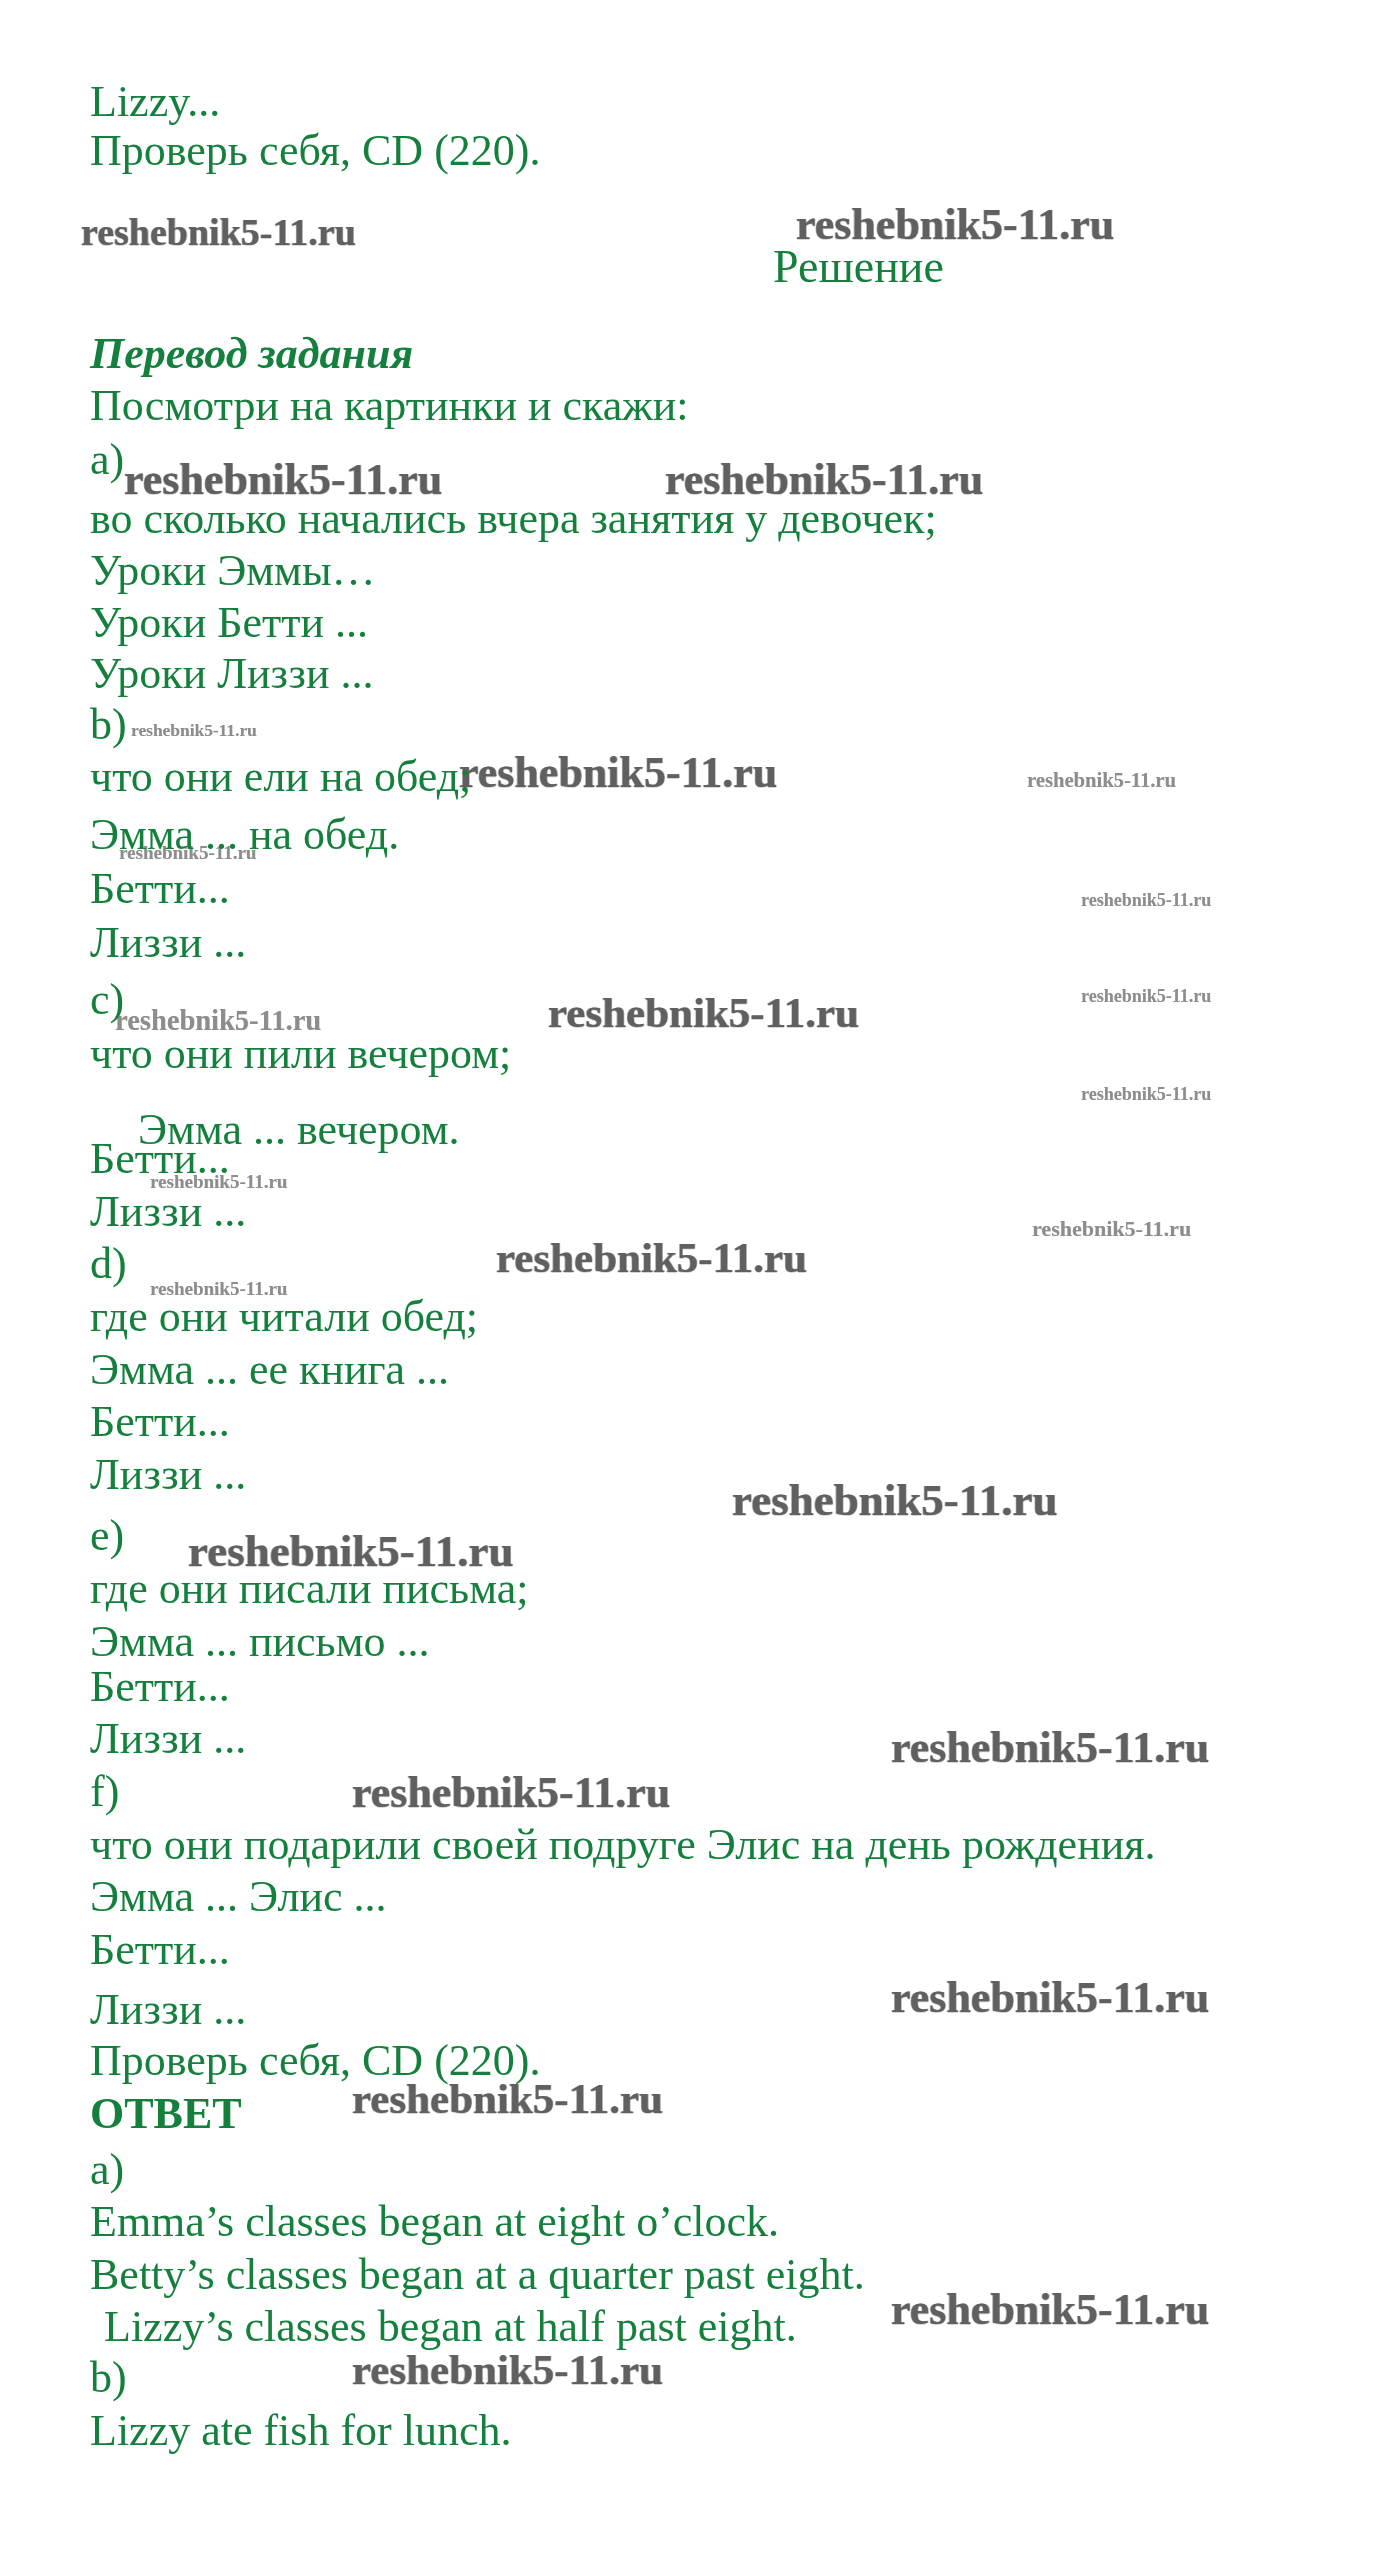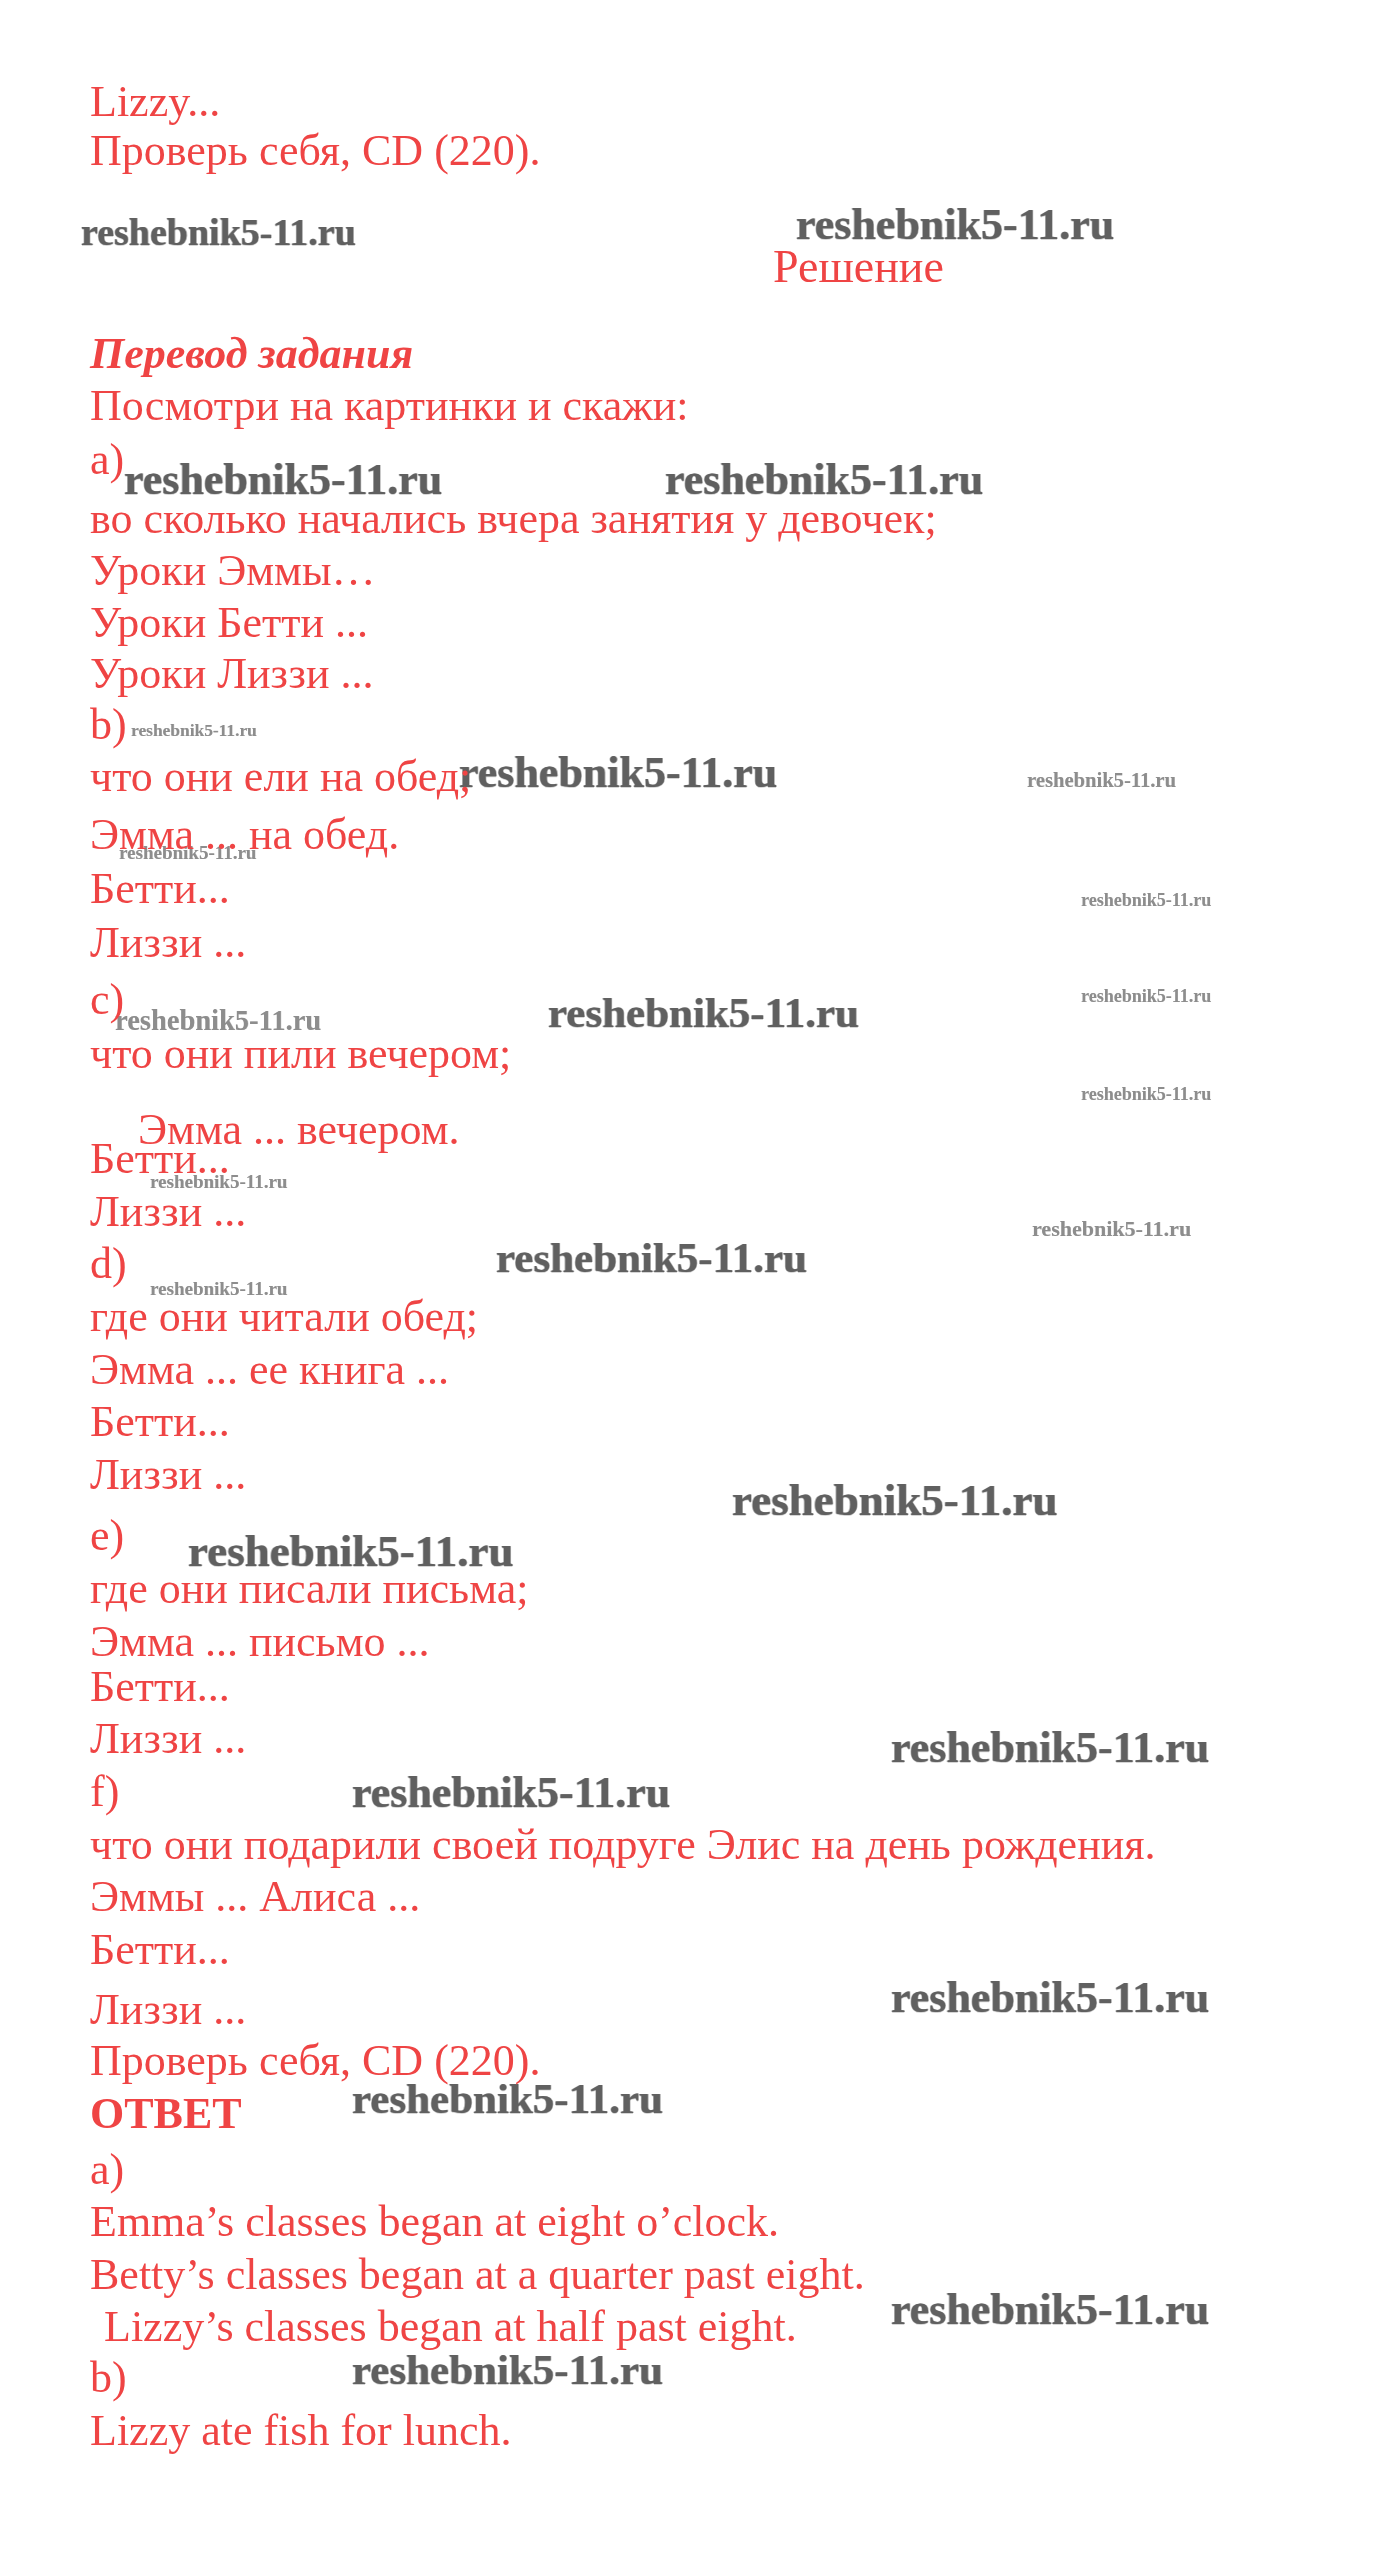--- a/index.html
+++ b/index.html
@@ -11,21 +11,21 @@
     position: relative;
     width: 1380px;
     height: 2576px;
     background: #ffffff;
     overflow: hidden;
     font-family: "Liberation Serif", serif;
   }
   .line {
     position: absolute;
     white-space: nowrap;
-    color: #ef4444;
+    color: #15803d;
     font-size: 44px;
     line-height: 1.18;
     letter-spacing: 0px;
   }
   .t-bold { font-weight: bold; }
   .t-bolditalic { font-weight: bold; font-style: italic; }
   .wm {
     position: absolute;
     white-space: nowrap;
     font-family: "Liberation Serif", serif;
@@ -99,21 +99,21 @@
       <div class="line" style="left: 90px; top: 1344px;">Эмма ... ее книга ...</div>
       <div class="line" style="left: 90px; top: 1396px;">Бетти...</div>
       <div class="line" style="left: 90px; top: 1449px;">Лиззи ...</div>
       <div class="line" style="left: 90px; top: 1510px;">e)</div>
       <div class="line" style="left: 90px; top: 1563px;">где они писали письма;</div>
       <div class="line" style="left: 90px; top: 1616px;">Эмма ... письмо ...</div>
       <div class="line" style="left: 90px; top: 1661px;">Бетти...</div>
       <div class="line" style="left: 90px; top: 1713px;">Лиззи ...</div>
       <div class="line" style="left: 90px; top: 1766px;">f)</div>
       <div class="line" style="left: 90px; top: 1819px;">что они подарили своей подруге Элис на день рождения.</div>
-      <div class="line" style="left: 90px; top: 1871px;">Эммы ... Алиса ...</div>
+      <div class="line" style="left: 90px; top: 1871px;">Эмма ... Элис ...</div>
       <div class="line" style="left: 90px; top: 1924px;">Бетти...</div>
       <div class="line" style="left: 90px; top: 1984px;">Лиззи ...</div>
       <div class="line" style="left: 90px; top: 2035px;">Проверь себя, CD (220).</div>
       <div class="line t-bold" style="left: 90px; top: 2088px;">ОТВЕТ</div>
       <div class="line" style="left: 90px; top: 2144px;">a)</div>
       <div class="line" style="left: 90px; top: 2196px;">Emma’s classes began at eight o’clock.</div>
       <div class="line" style="left: 90px; top: 2249px;">Betty’s classes began at a quarter past eight.</div>
       <div class="line" style="left: 104px; top: 2301px; font-family: Liberation Serif, serif;">Lizzy’s classes began at half past eight.</div>
       <div class="line" style="left: 90px; top: 2352px;">b)</div>
       <div class="line" style="left: 90px; top: 2405px;">Lizzy ate fish for lunch.</div>

